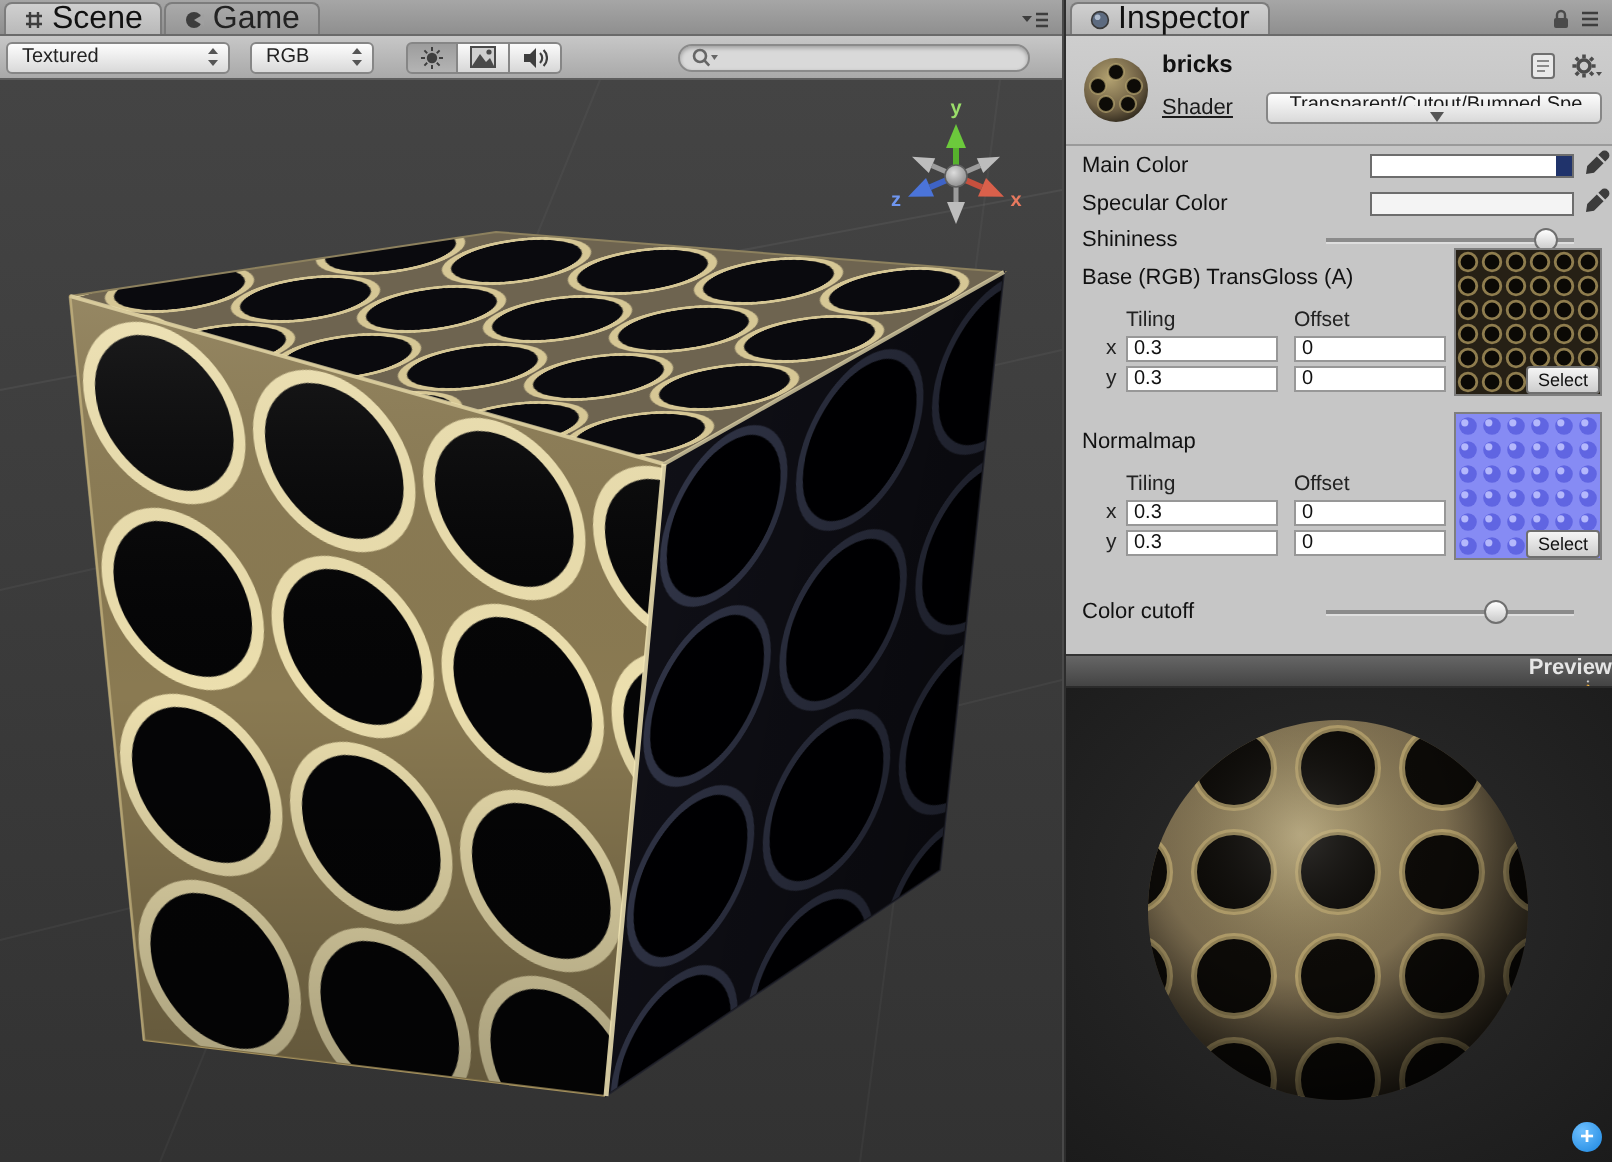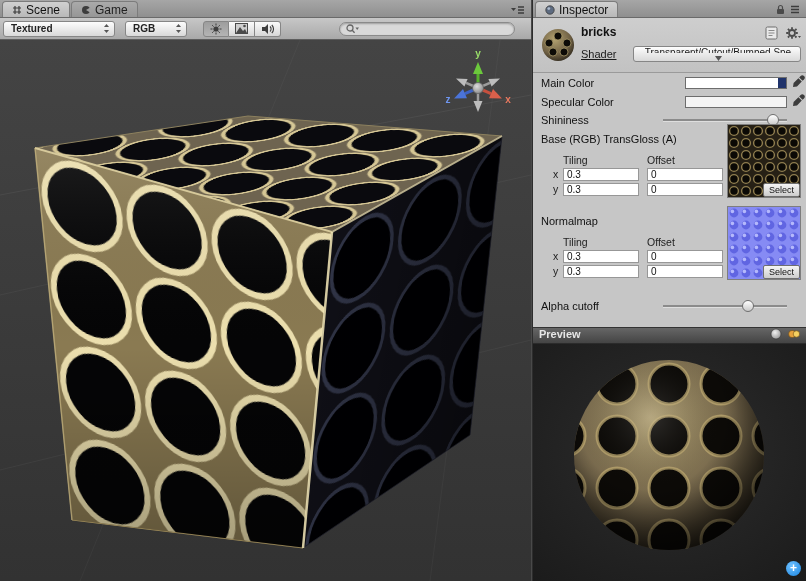--- a/index.html
+++ b/index.html
@@ -2,32 +2,32 @@
 <html><head>
 <meta charset="utf-8">
 <style>
   html,body{margin:0;padding:0;background:#666;}
   .app{position:relative;width:806px;height:581px;overflow:hidden;
        font-family:"Liberation Sans",sans-serif;font-size:11px;color:#1a1a1a;
        background:#494949;user-select:none;}
   
   .tabbar{height:18px;background:linear-gradient(#a6a6a6,#8f8f8f);border-bottom:1px solid #6a6a6a;
           display:flex;align-items:flex-end;padding:0 2px;box-sizing:border-box;}
-  .tab{height:16px;display:flex;align-items:center;gap:4px;padding:0 9px;font-size:12px;color:#222;
+  .tab{height:16px;display:flex;align-items:center;gap:4px;padding:0 9px;font-size:16px;color:#222;
        border-radius:4px 4px 0 0;border:1px solid #7c7c7c;border-bottom:none;
        background:linear-gradient(#aaa,#969696);margin-right:1px;box-sizing:border-box;}
   .tab.active{background:linear-gradient(#d0d0d0,#b9b9b9);color:#111;}
   .tab-right{margin-left:auto;display:flex;align-items:center;gap:5px;padding:0 4px 2px 0;}
   
   .left-pane{position:absolute;left:0;top:0;width:531px;height:581px;}
   .toolbar{height:22px;background:linear-gradient(#c7c7c7,#a9a9a9);border-bottom:1px solid #5e5e5e;
            display:flex;align-items:center;padding:0 3px;box-sizing:border-box;}
   .dd{height:16px;display:flex;align-items:center;gap:4px;padding:0 4px 0 7px;
       background:linear-gradient(#fdfdfd,#d9d9d9);border:1px solid #868686;border-radius:3px;
-      font-size:10px;color:#222;box-sizing:border-box;font-weight:bold;}
+      font-size:10px;color:#222;box-sizing:border-box;}
   .dd-draw{width:112px;} .dd-render{width:62px;margin-left:10px;justify-content:flex-end;}
   .dd .dd-label{flex:1;overflow:hidden;white-space:nowrap;}
   .toggles{display:flex;margin-left:16px;}
   .tgl{width:26px;height:16px;display:flex;align-items:center;justify-content:center;
        background:linear-gradient(#fbfbfb,#d7d7d7);border:1px solid #868686;border-left:none;box-sizing:border-box;}
   .tgl.first{border-left:1px solid #868686;border-radius:3px 0 0 3px;}
   .tgl.last{border-radius:0 3px 3px 0;}
   .tgl.on{background:linear-gradient(#9d9d9d,#b4b4b4);}
   .searchbox{margin-left:58px;width:176px;height:14px;border:1px solid #8a8a8a;border-radius:8px;
              background:#d9d9d9;display:flex;align-items:center;padding:0 6px;gap:3px;
@@ -58,21 +58,21 @@
   .slider .track{position:absolute;top:5px;left:0;right:0;height:2px;background:#8b8b8b;border-bottom:1px solid #dedede;}
   .slider .thumb{position:absolute;top:0;width:10px;height:10px;border-radius:50%;
                  background:linear-gradient(#ffffff,#c9c9c9);border:1px solid #6f6f6f;box-sizing:content-box;}
   .fld{position:absolute;height:13px;width:76px;background:#fff;border:1px solid #979797;
        font-size:10px;padding:0 3px;box-sizing:border-box;font-family:"Liberation Sans",sans-serif;color:#111;}
   .thumb-box{position:absolute;left:194px;width:72px;height:72px;border:1px solid #7e7e7e;background:#222;box-sizing:content-box;}
   .select-btn{position:absolute;right:0;bottom:0;font-size:9px;padding:0 5px;height:12px;line-height:12px;
               background:linear-gradient(#f5f5f5,#cdcdcd);border:1px solid #6f6f6f;border-radius:2px;color:#111;}
   .preview-hdr{position:absolute;top:327px;left:0;right:0;height:17px;
                background:linear-gradient(#666,#444);border-top:1px solid #333;border-bottom:1px solid #2b2b2b;
-               display:flex;align-items:flex-start;box-sizing:border-box;}
+               display:flex;align-items:flex-end;box-sizing:border-box;flex-direction:column;}
   .preview-hdr .pv-title{font-weight:bold;color:#e6e6e6;font-size:11px;margin-left:6px;flex:1;}
   .pv-btn{width:12px;height:12px;margin-right:6px;}
   .preview-area{position:absolute;top:344px;left:0;right:0;height:237px;background:#1f1f1f;}
   .plus-btn{position:absolute;right:5px;bottom:5px;width:15px;height:15px;border-radius:50%;
             background:radial-gradient(circle at 35% 30%,#6ec0ff,#1b86e0);color:#fff;font-size:12px;
             line-height:14px;text-align:center;font-weight:bold;}
 </style>
 </head>
 <body>
 
@@ -348,21 +348,21 @@
               <rect width="12" height="12" fill="#868bf4"></rect>
               <circle cx="6" cy="6" r="4.4" fill="#6065e2"></circle>
               <circle cx="4.4" cy="4.4" r="1.8" fill="#b4b8fc"></circle>
             </pattern>
           </defs>
           <rect width="72" height="72" fill="url(#thNorm)"></rect>
         </svg>
         <div class="select-btn">Select</div>
       </div>
 
-      <div class="lbl" style="top:281px">Alpha cutoff</div>
+      <div class="lbl" style="top:281px">Color cutoff</div>
       <div class="slider" style="top:282px">
         <div class="track"></div>
         <div class="thumb" style="left:calc(68% - 5px)"></div>
       </div>
     </div>
 
     <div class="preview-hdr">
       <div class="pv-title">Preview</div>
       <svg class="pv-btn" viewBox="0 0 12 12">
         <defs>

